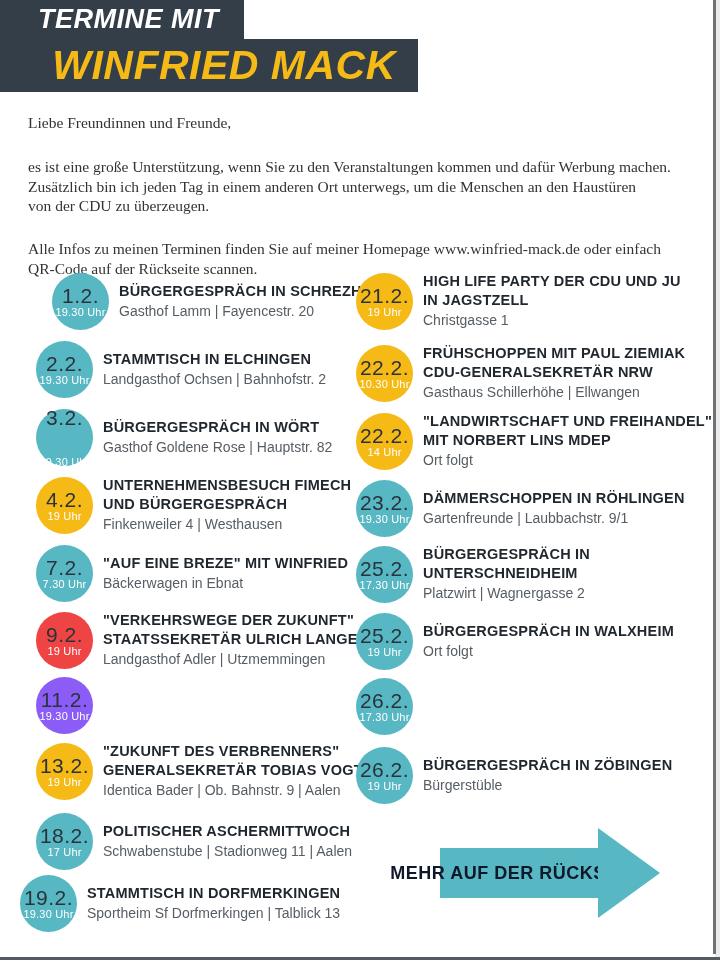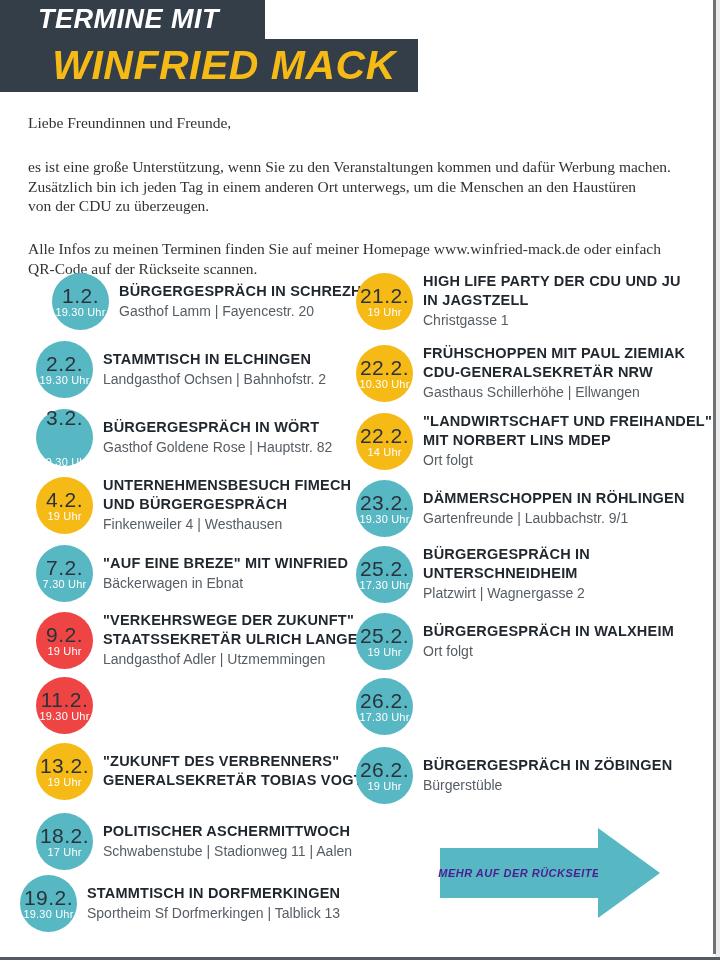--- a/index.html
+++ b/index.html
@@ -2,21 +2,21 @@
 <html><head>
 <meta charset="utf-8">
 <style>
   html,body { margin:0; padding:0; background:#ffffff; }
   .page {
     position:relative; width:720px; height:960px; background:#ffffff;
     font-family:"Liberation Sans", sans-serif; overflow:hidden;
   }
 
   
-  .hdr-box1 { position:absolute; left:0; top:0; width:265px; height:39px;
+  .hdr-box1 { position:absolute; left:0; top:0; width:244px; height:39px;
     display:flex; align-items:center; }
   .hdr-box2 { position:absolute; left:0; top:39px; width:418px; height:53px;
     display:flex; align-items:center;justify-content:center; }
   .hdr-line1 { margin-left:38px; color:#ffffff; font-size:27px; font-weight:bold;
     font-style:italic; letter-spacing:0.5px; white-space:nowrap; }
   .hdr-line2 { margin-left:30px; font-size:41px; font-weight:bold;
     font-style:italic; letter-spacing:0.5px; white-space:nowrap; }
 
   
   .intro { position:absolute; left:28px; color:#33332f;
@@ -36,22 +36,22 @@
   .etext { margin-left:10px; }
   .etitle { font-weight:bold; font-size:14.5px; line-height:19px; color:#1f262d;
     letter-spacing:0.2px; white-space:pre-line; }
   .evenue { font-size:14px; line-height:19px; color:#565d63; margin-top:1px;
     white-space:nowrap; }
 
   
   .arrow { position:absolute; left:440px; top:828px; display:flex; align-items:center; }
   .arrow-rect { width:158px; height:50px; display:flex; align-items:center;
     justify-content:center; }
-  .arrow-label { font-size:11px; font-weight:bold; color:#4c1d95;
-    letter-spacing:0.5px; white-space:nowrap;font-style:italic; }
+  .arrow-label { font-size:18px; font-weight:bold; color:#0f172a;
+    letter-spacing:0.5px; white-space:nowrap; }
   .arrow-head { width:0; height:0; border-top:45px solid transparent;
     border-bottom:45px solid transparent; border-left:62px solid #57b7c3; }
 
   
   .edge-right-outer { position:absolute; right:0; top:0; width:5px; height:960px;
     background:#ececec; }
   .edge-right { position:absolute; right:4px; top:0; width:3px; height:954px;
     background:#6e7276; }
   .edge-bottom { position:absolute; left:0; bottom:0; width:720px; height:3px;
     background:#555a60; }
@@ -137,34 +137,35 @@
       <span class="t">19 Uhr</span>
     </div>
     <div class="etext">
       <div class="etitle">"VERKEHRSWEGE DER ZUKUNFT"
 STAATSSEKRETÄR ULRICH LANGE</div>
       <div class="evenue">Landgasthof Adler | Utzmemmingen</div>
     </div>
   </div>
 
   <div class="event" style="left:36px; top:676px;">
-    <div class="badge" style="background-color: #ef4444;">
+    <div class="badge" style="background-color: #8b5cf6;">
       <span class="d">11.2.</span>
       <span class="t">19.30 Uhr</span>
     </div>
   </div>
 
   <div class="event" style="left:36px; top:742px;">
     <div class="badge" style="background-color: rgb(246, 186, 22);">
       <span class="d">13.2.</span>
       <span class="t">19 Uhr</span>
     </div>
     <div class="etext">
       <div class="etitle">"ZUKUNFT DES VERBRENNERS"
 GENERALSEKRETÄR TOBIAS VOGT</div>
+      <div class="evenue">Identica Bader | Ob. Bahnstr. 9 | Aalen</div>
     </div>
   </div>
 
   <div class="event" style="left:36px; top:812px;">
     <div class="badge" style="background-color: rgb(87, 183, 195);">
       <span class="d">18.2.</span>
       <span class="t">17 Uhr</span>
     </div>
     <div class="etext">
       <div class="etitle">POLITISCHER ASCHERMITTWOCH</div>

